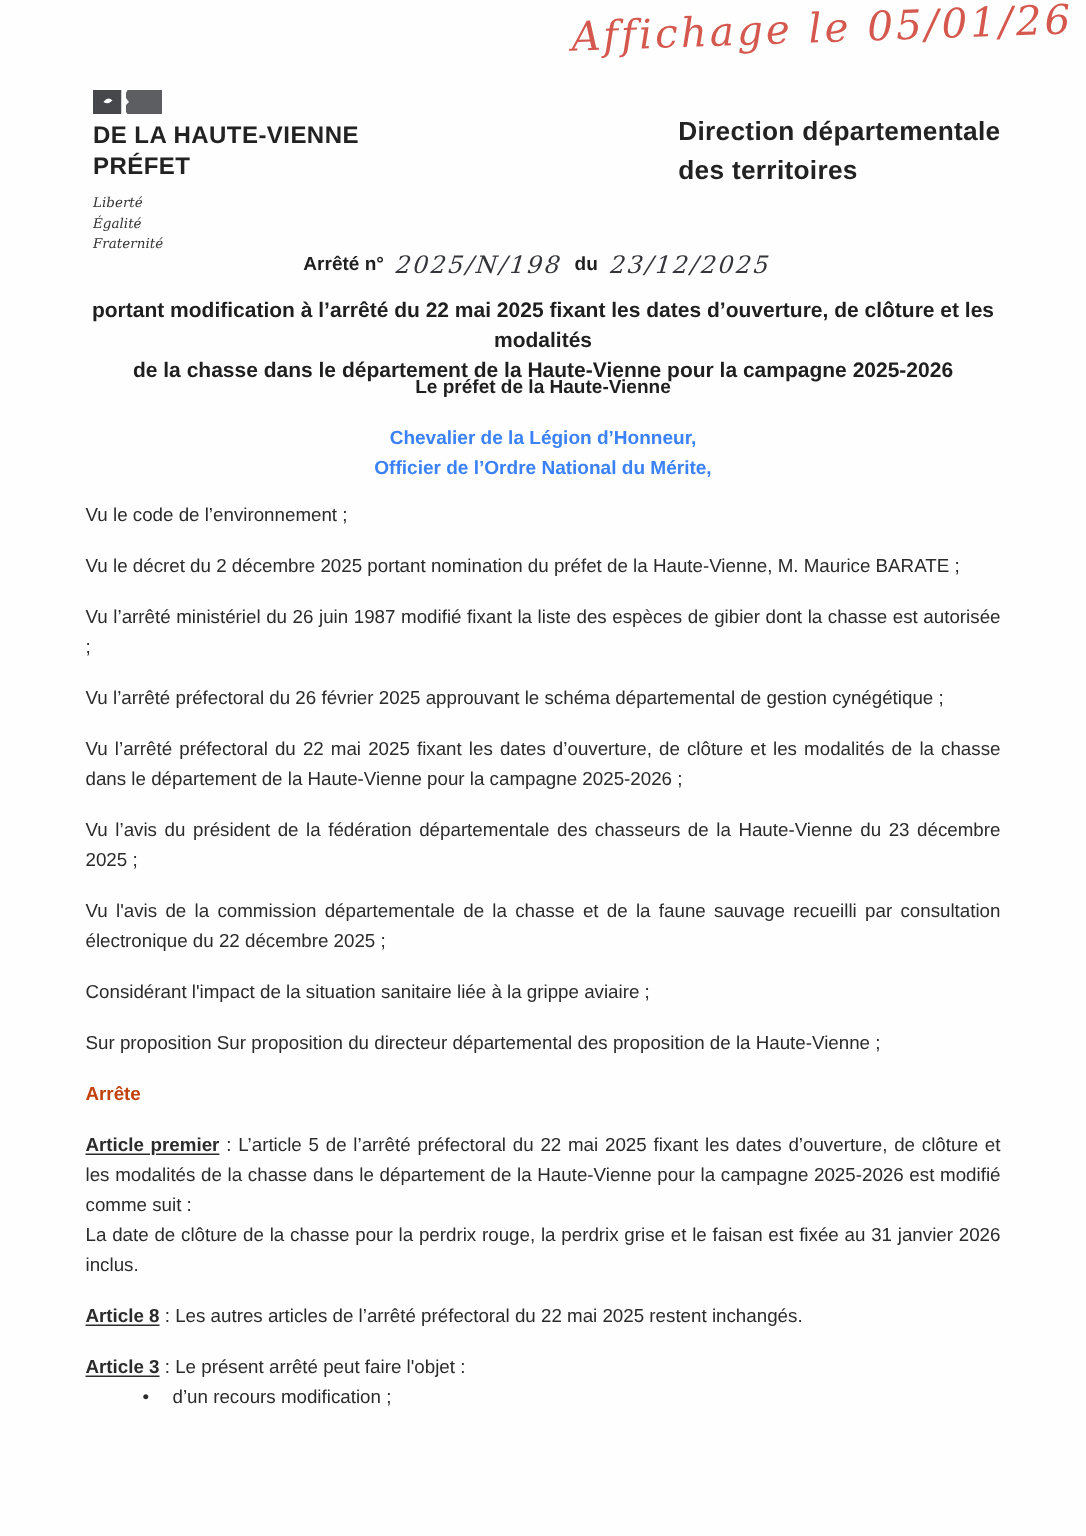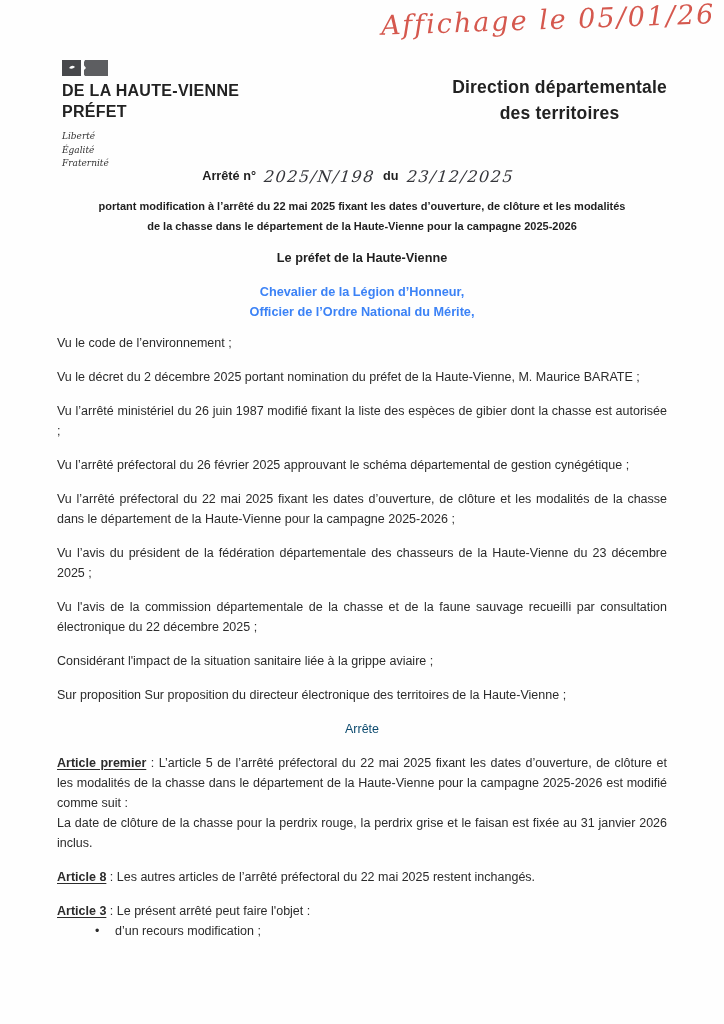--- a/index.html
+++ b/index.html
@@ -35,21 +35,21 @@
   .motto {
     margin-top: 7px;
     font-family: "DejaVu Serif", serif;
     font-style: italic;
     font-size: 9px; line-height: 1.55; color: #333;
   }
 
   
   .direction {
     position: absolute; right: 57px; top: 74px;
-    text-align: center;
+    text-align: left;
     font-weight: bold; font-size: 17.5px; line-height: 1.5;
     color: #222; letter-spacing: 0.2px;
   }
 
   
   .arrete-line {
     position: absolute; top: 167px; left: 0; right: 0;
     text-align: center;
     font-weight: bold; font-size: 12.7px; color: #1f1f1f;
   }
@@ -61,42 +61,42 @@
     letter-spacing: 1.5px;
     color: #34353a;
     display: inline-block;
     transform: skewX(-6deg);
     margin: 0 8px;
     vertical-align: -2px;
   }
   .subtitle {
     position: absolute; top: 196px; left: 40px; right: 40px;
     text-align: center;
-    font-weight: bold; font-size: 11px; line-height: 20px;
+    font-weight: bold; font-size: 14px; line-height: 20px;
     color: #1f1f1f;
   }
   .prefet-heading {
     position: absolute; top: 251px; left: 0; right: 0;
     text-align: center; font-weight: bold; font-size: 12.7px; color: #1f1f1f;
   }
   .honors {
     position: absolute; top: 282px; left: 0; right: 0;
     text-align: center; font-weight: bold; font-size: 12.7px;
     line-height: 20px; color: #3b82f6;
   }
 
   
   .content {
     position: absolute; top: 333px; left: 57px; right: 57px;
     font-size: 12.5px; line-height: 20px;
   }
   .recital, .article-p { margin: 0 0 14px 0; text-align: justify; }
   .lead { font-weight: normal; }
   .arrete-heading {
-    text-align: center; font-weight: normal; margin: 6px 0 14px 0; color: #0c4a6e;
+    font-weight: bold; margin: 6px 0 14px 0; color: #c2410c;
   }
   .article-label {
     font-weight: bold;
     text-decoration: underline;
     text-underline-offset: 2px;
   }
   .article-block { margin: 0 0 14px 0; }
   .article-block p { margin: 0; text-align: justify; }
   .bullet-row { padding-left: 38px; }
   .bullet-glyph { display: inline-block; width: 20px; color: #2b2b2b; }
@@ -166,21 +166,21 @@
     <p class="recital">
       <span class="lead">Vu </span><span>l’avis du président de la fédération départementale des chasseurs de la Haute-Vienne du 23 décembre 2025 ;</span>
     </p>
     <p class="recital">
       <span class="lead">Vu </span><span>l'avis de la commission départementale de la chasse et de la faune sauvage recueilli par consultation électronique du 22 décembre 2025 ;</span>
     </p>
     <p class="recital">
       <span class="lead">Considérant </span><span>l'impact de la situation sanitaire liée à la grippe aviaire ;</span>
     </p>
     <p class="recital">
-      <span class="lead">Sur proposition </span><span>Sur proposition du directeur électronique des territoires de la Haute-Vienne ;</span>
+      <span class="lead">Sur proposition </span><span>Sur proposition du directeur départemental des proposition de la Haute-Vienne ;</span>
     </p>
 
     <div class="arrete-heading">Arrête</div>
 
     <div class="article-block">
       <p>
         <span class="article-label">Article premier</span><span> : </span><span>L’article 5 de l’arrêté préfectoral du 22 mai 2025 fixant les dates d’ouverture, de clôture et les modalités de la chasse dans le département de la Haute-Vienne pour la campagne 2025-2026 est modifié comme suit :</span>
       </p>
       <p>La date de clôture de la chasse pour la perdrix rouge, la perdrix grise et le faisan est fixée au 31 janvier 2026 inclus.</p>
     </div>

